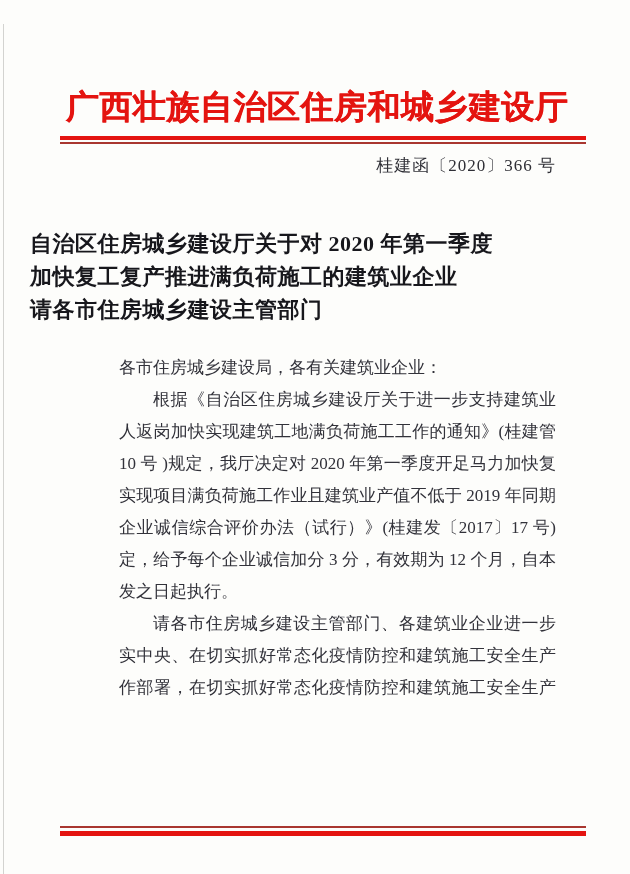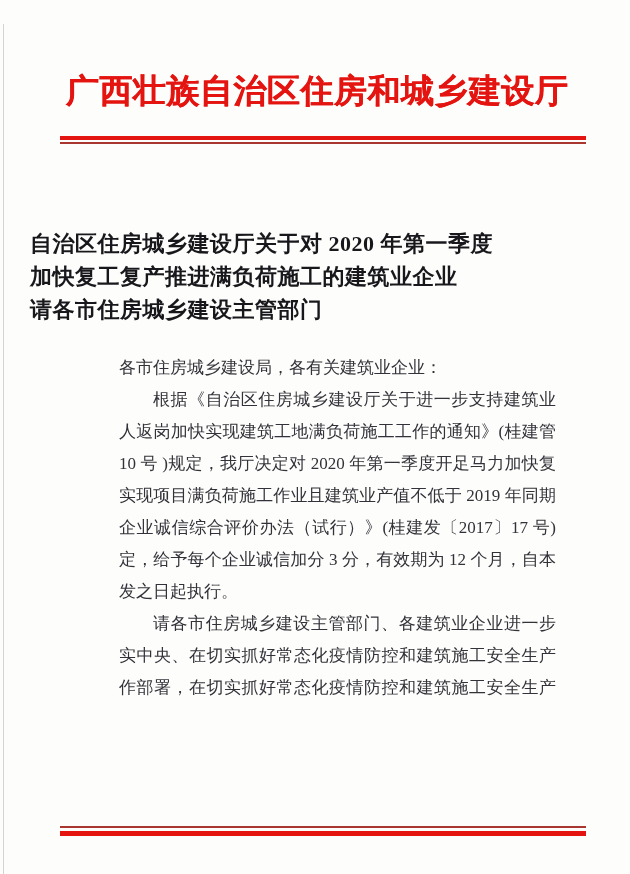--- a/index.html
+++ b/index.html
@@ -19,21 +19,21 @@
     position:relative;
     width:630px;height:874px;
     background:var(--paper);
     overflow:hidden;
   }
   .scan-edge{
     position:absolute;left:3px;top:24px;bottom:0;
     width:1px;background:#d3d3d0;
   }
   .org-name{
-    position:absolute;top:68px;left:0;width:624px;
+    position:absolute;top:84px;left:0;width:624px;
     padding-left:10px;
     text-align:center;
     font-size:33px;line-height:46px;
     font-weight:bold;
     color:var(--red);
     letter-spacing:0.5px;
     text-shadow:0.6px 0 0 var(--red);
     white-space:nowrap;
   }
   .sep{position:absolute;left:60px;width:526px;}
@@ -87,20 +87,21 @@
 
   <div class="scan-edge"></div>
 
   <div class="org-name">广西壮族自治区住房和城乡建设厅</div>
 
   <div class="sep sep-top">
     <div class="rule thick-a"></div>
     <div class="rule thin-a"></div>
   </div>
 
+  <div class="doc-number">桂建函〔2020〕366 号</div>
 
   <div class="title" id="title-container">
       <div class="title-line">自治区住房城乡建设厅关于对 2020 年第一季度</div>
       <div class="title-line">加快复工复产推进满负荷施工的建筑业企业</div>
       <div class="title-line">请各市住房城乡建设主管部门</div>
     </div>
 
   <div class="body" id="body-container">
       <div class="body-line">各市住房城乡建设局，各有关建筑业企业：</div>
       <div class="body-line fill indent">根据《自治区住房城乡建设厅关于进一步支持建筑业企业工</div>

